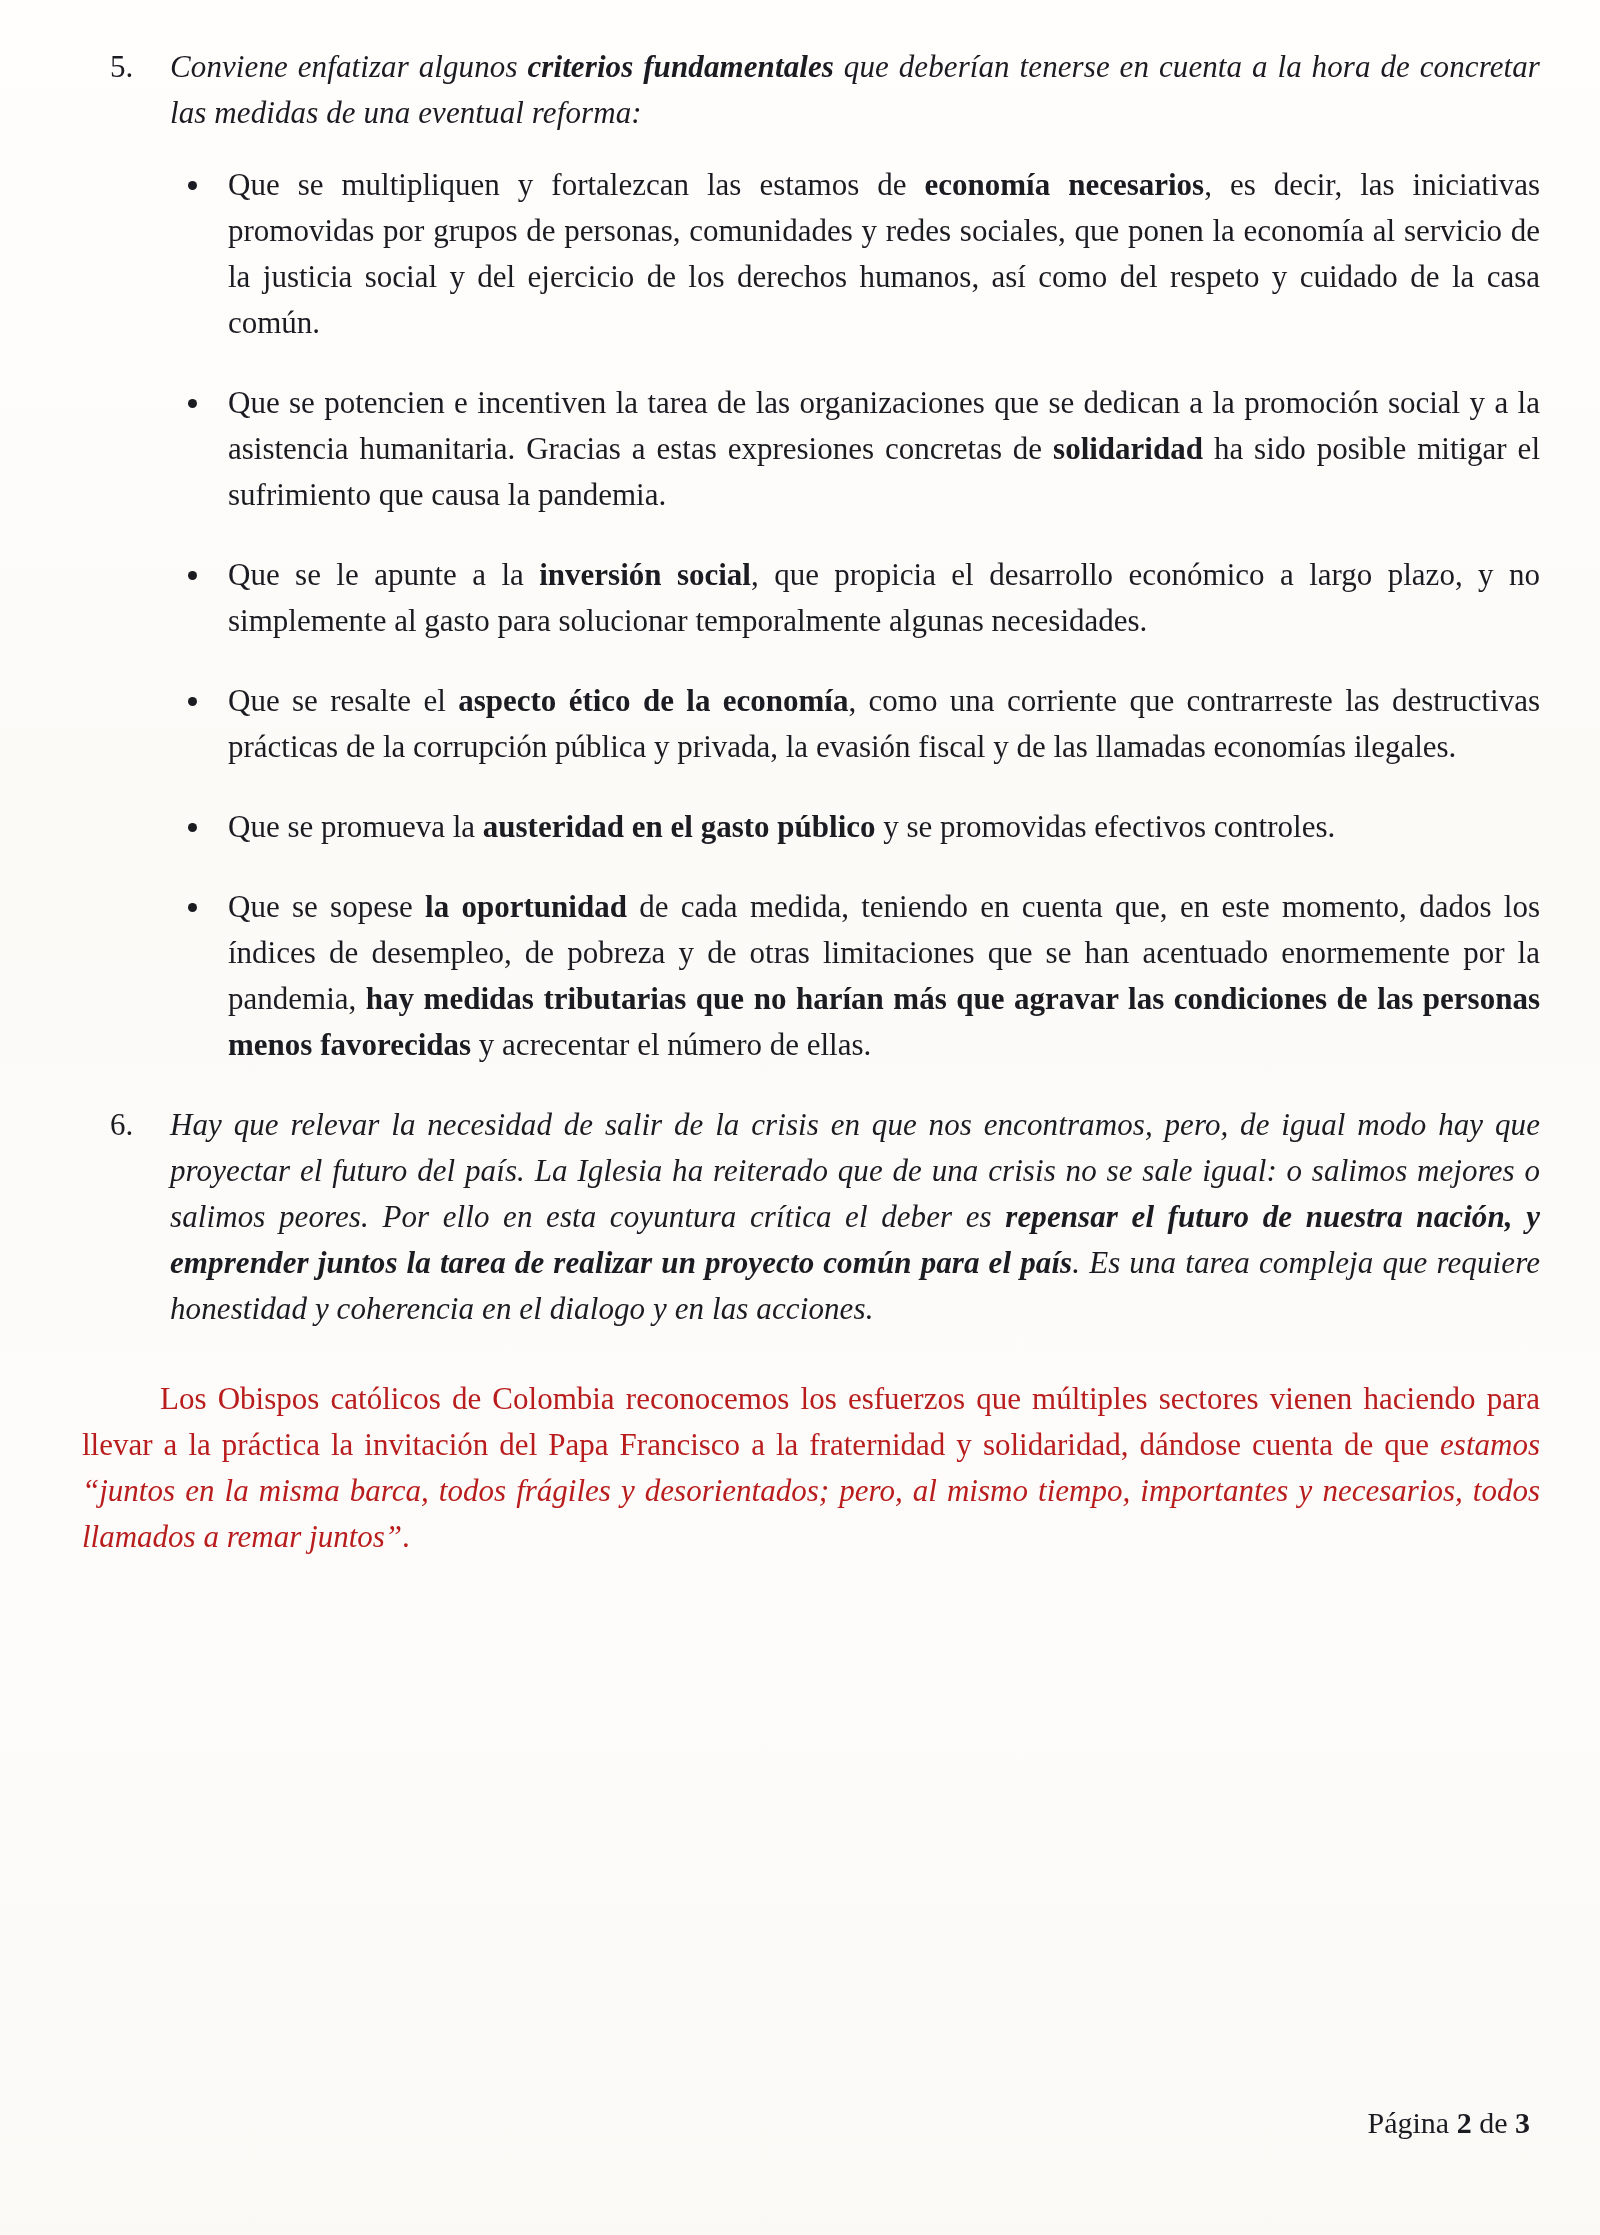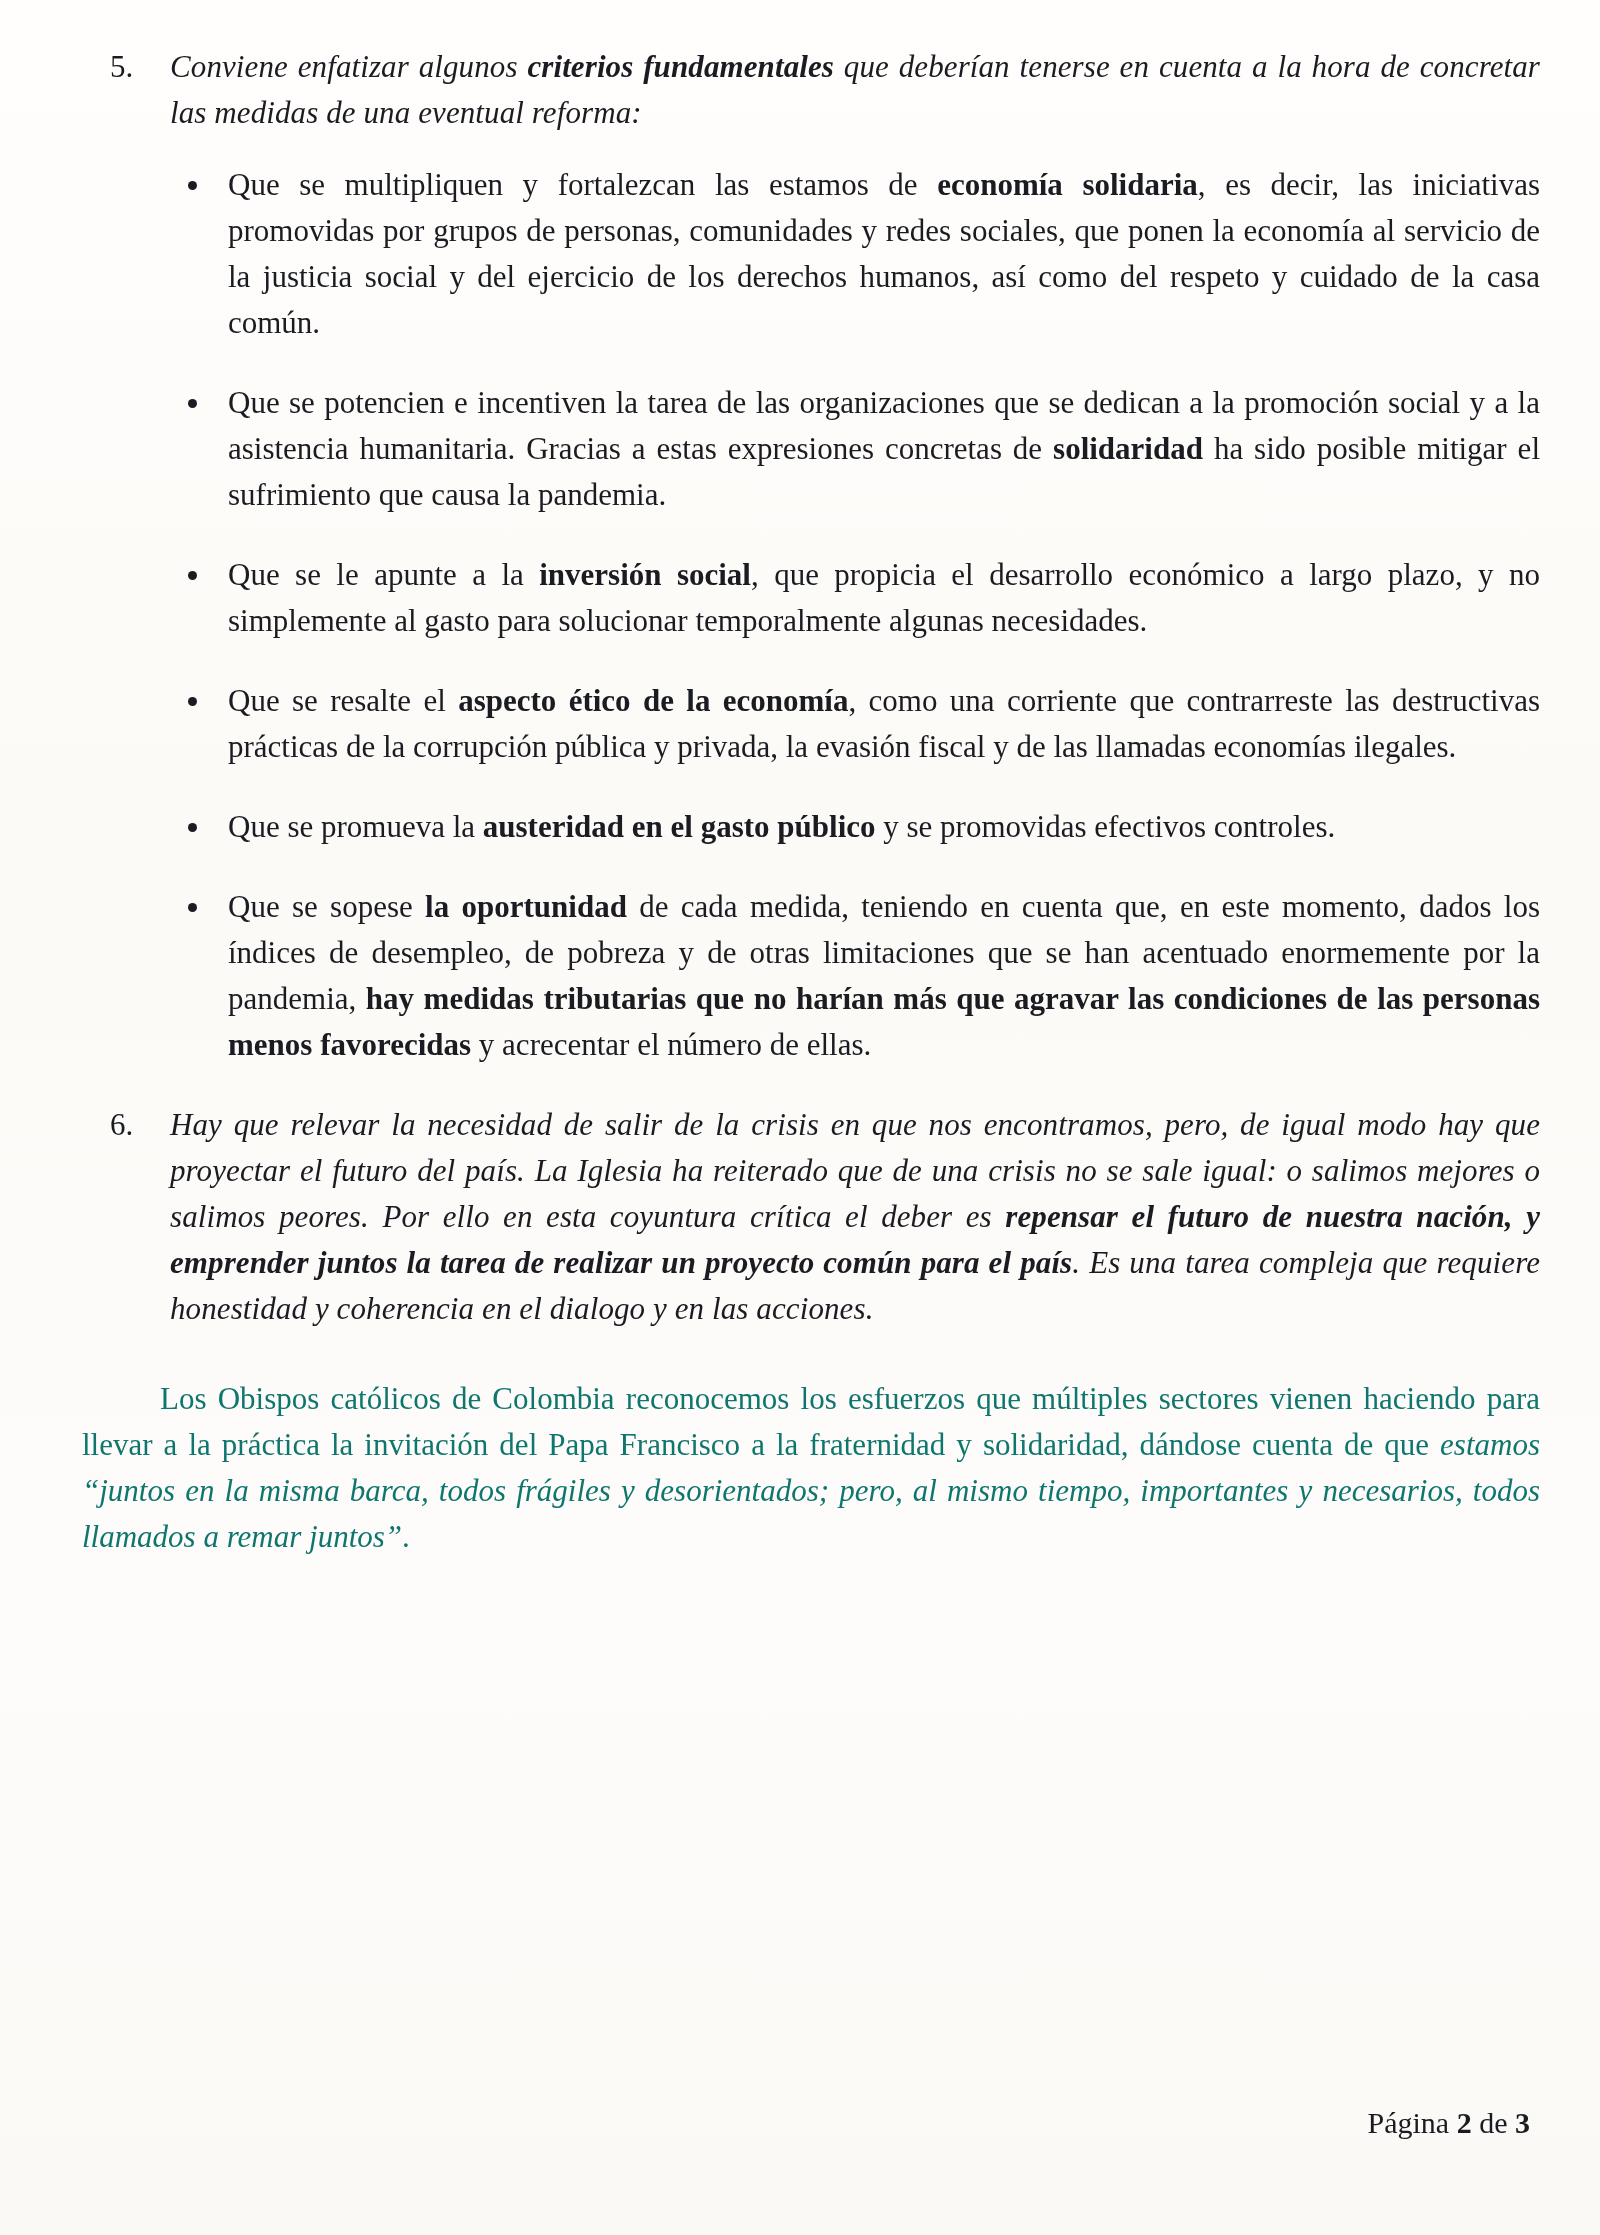--- a/index.html
+++ b/index.html
@@ -100,21 +100,21 @@
 
   
   .closing {
     margin: 44px 0 16px 0;
     padding: 0 0 0 0;
     font-size: 31px;
     line-height: 46px;
     text-align: justify;
     text-justify: inter-word;
     text-indent: 78px;
-    color: #0f766e;
+    color: #b91c1c;
   }
 
   
   b, .b {
     font-weight: bold;
   }
   i, .i {
     font-style: italic;
   }
 
@@ -142,21 +142,21 @@
 
     <div class="num-item">
       <span class="num-marker">5.</span>
       <div class="num-body"><span>Conviene enfatizar algunos </span><b>criterios fundamentales</b><span> que deberían tenerse en cuenta a la hora de concretar las medidas de una eventual reforma:</span></div>
     </div>
 
     <ul class="bullets">
 
       <li class="bullet">
         <span class="bullet-dot"></span>
-        <span class="bullet-text"><span>Que se multipliquen y fortalezcan las estamos de </span><b>economía solidaria</b><span>, es decir, las iniciativas promovidas por grupos de personas, comunidades y redes sociales, que ponen la economía al servicio de la justicia social y del ejercicio de los derechos humanos, así como del respeto y cuidado de la casa común.</span></span>
+        <span class="bullet-text"><span>Que se multipliquen y fortalezcan las estamos de </span><b>economía necesarios</b><span>, es decir, las iniciativas promovidas por grupos de personas, comunidades y redes sociales, que ponen la economía al servicio de la justicia social y del ejercicio de los derechos humanos, así como del respeto y cuidado de la casa común.</span></span>
       </li>
 
       <li class="bullet">
         <span class="bullet-dot"></span>
         <span class="bullet-text"><span>Que se potencien e incentiven la tarea de las organizaciones que se dedican a la promoción social y a la asistencia humanitaria.  Gracias a estas expresiones concretas de </span><b>solidaridad</b><span> ha sido posible mitigar el sufrimiento que causa la pandemia.</span></span>
       </li>
 
       <li class="bullet">
         <span class="bullet-dot"></span>
         <span class="bullet-text"><span>Que se le apunte a la </span><b>inversión social</b><span>, que propicia el desarrollo económico a largo plazo, y no simplemente al gasto para solucionar temporalmente algunas necesidades.</span></span>

